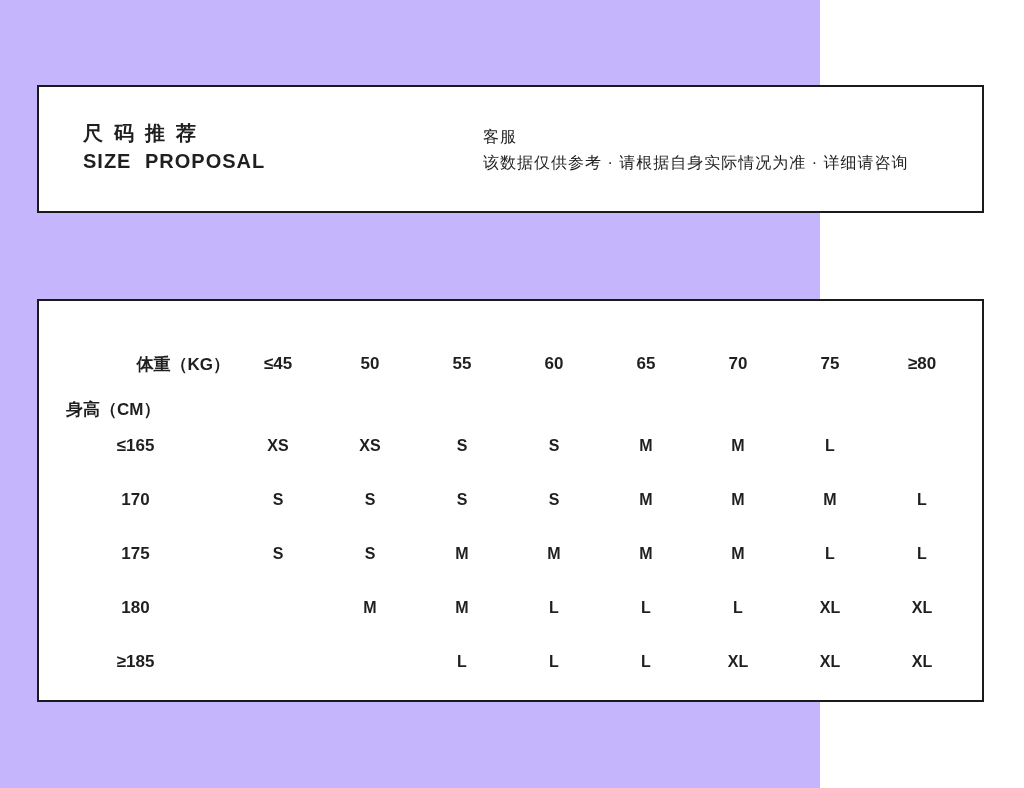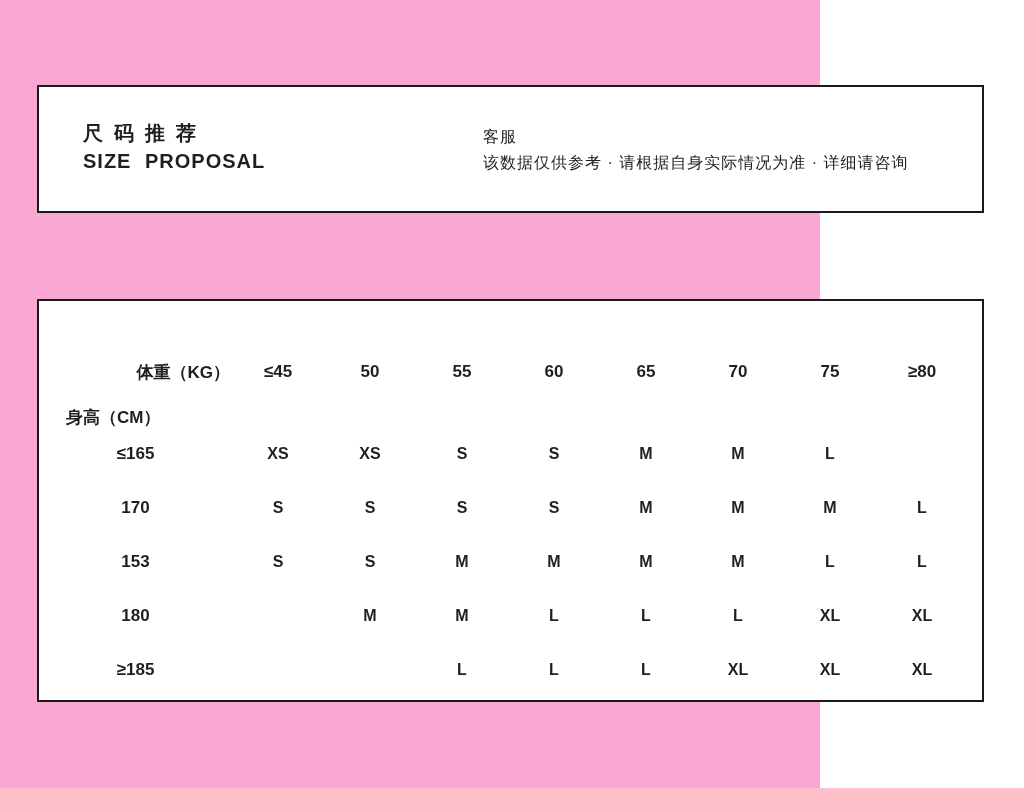--- a/index.html
+++ b/index.html
@@ -3,21 +3,21 @@
 <meta charset="utf-8">
 <style>
   * { margin: 0; padding: 0; box-sizing: border-box; }
   html, body {
     width: 1024px; height: 788px;
     background: #ffffff;
     font-family: "Liberation Sans", "DejaVu Sans", sans-serif;
     color: #1f1f1f;
     overflow: hidden;
   }
-  .page { position: relative; width: 820px; height: 788px; background: #f9a8d4; padding-left: 45px; }
+  .page { position: relative; width: 820px; height: 788px; background: #c4b5fd; padding-left: 45px; }
 
   
   .header-panel {
     position: absolute; left: 37px; top: 85px;
     width: 947px; height: 128px;
     border: 2px solid #1a1a1a;
     background: #ffffff;
   }
   .title-cn {
     position: absolute; left: 44px; top: 33px;
@@ -37,21 +37,21 @@
   }
 
   
   .table-panel {
     position: absolute; left: 37px; top: 299px;
     width: 947px; height: 403px;
     border: 2px solid #1a1a1a;
     background: #ffffff;
   }
   .size-grid {
-    position: absolute; left: 0; top: 16px;
+    position: absolute; left: 0; top: 8px;
     display: grid;
     grid-template-columns: 193px repeat(8, 92px);
     grid-template-rows: 110px repeat(5, 54px);
   }
   .cell {
     display: flex; align-items: center; justify-content: center;
     font-weight: 700; font-size: 16px; color: #1f1f1f;
     white-space: nowrap;
   }
   .col-header { font-size: 17px; }
@@ -109,21 +109,21 @@
       <div class="cell row-label">170</div>
       <div class="cell">S</div>
       <div class="cell">S</div>
       <div class="cell">S</div>
       <div class="cell">S</div>
       <div class="cell">M</div>
       <div class="cell">M</div>
       <div class="cell">M</div>
       <div class="cell">L</div>
 
-      <div class="cell row-label">153</div>
+      <div class="cell row-label">175</div>
       <div class="cell">S</div>
       <div class="cell">S</div>
       <div class="cell">M</div>
       <div class="cell">M</div>
       <div class="cell">M</div>
       <div class="cell">M</div>
       <div class="cell">L</div>
       <div class="cell">L</div>
 
       <div class="cell row-label">180</div>

